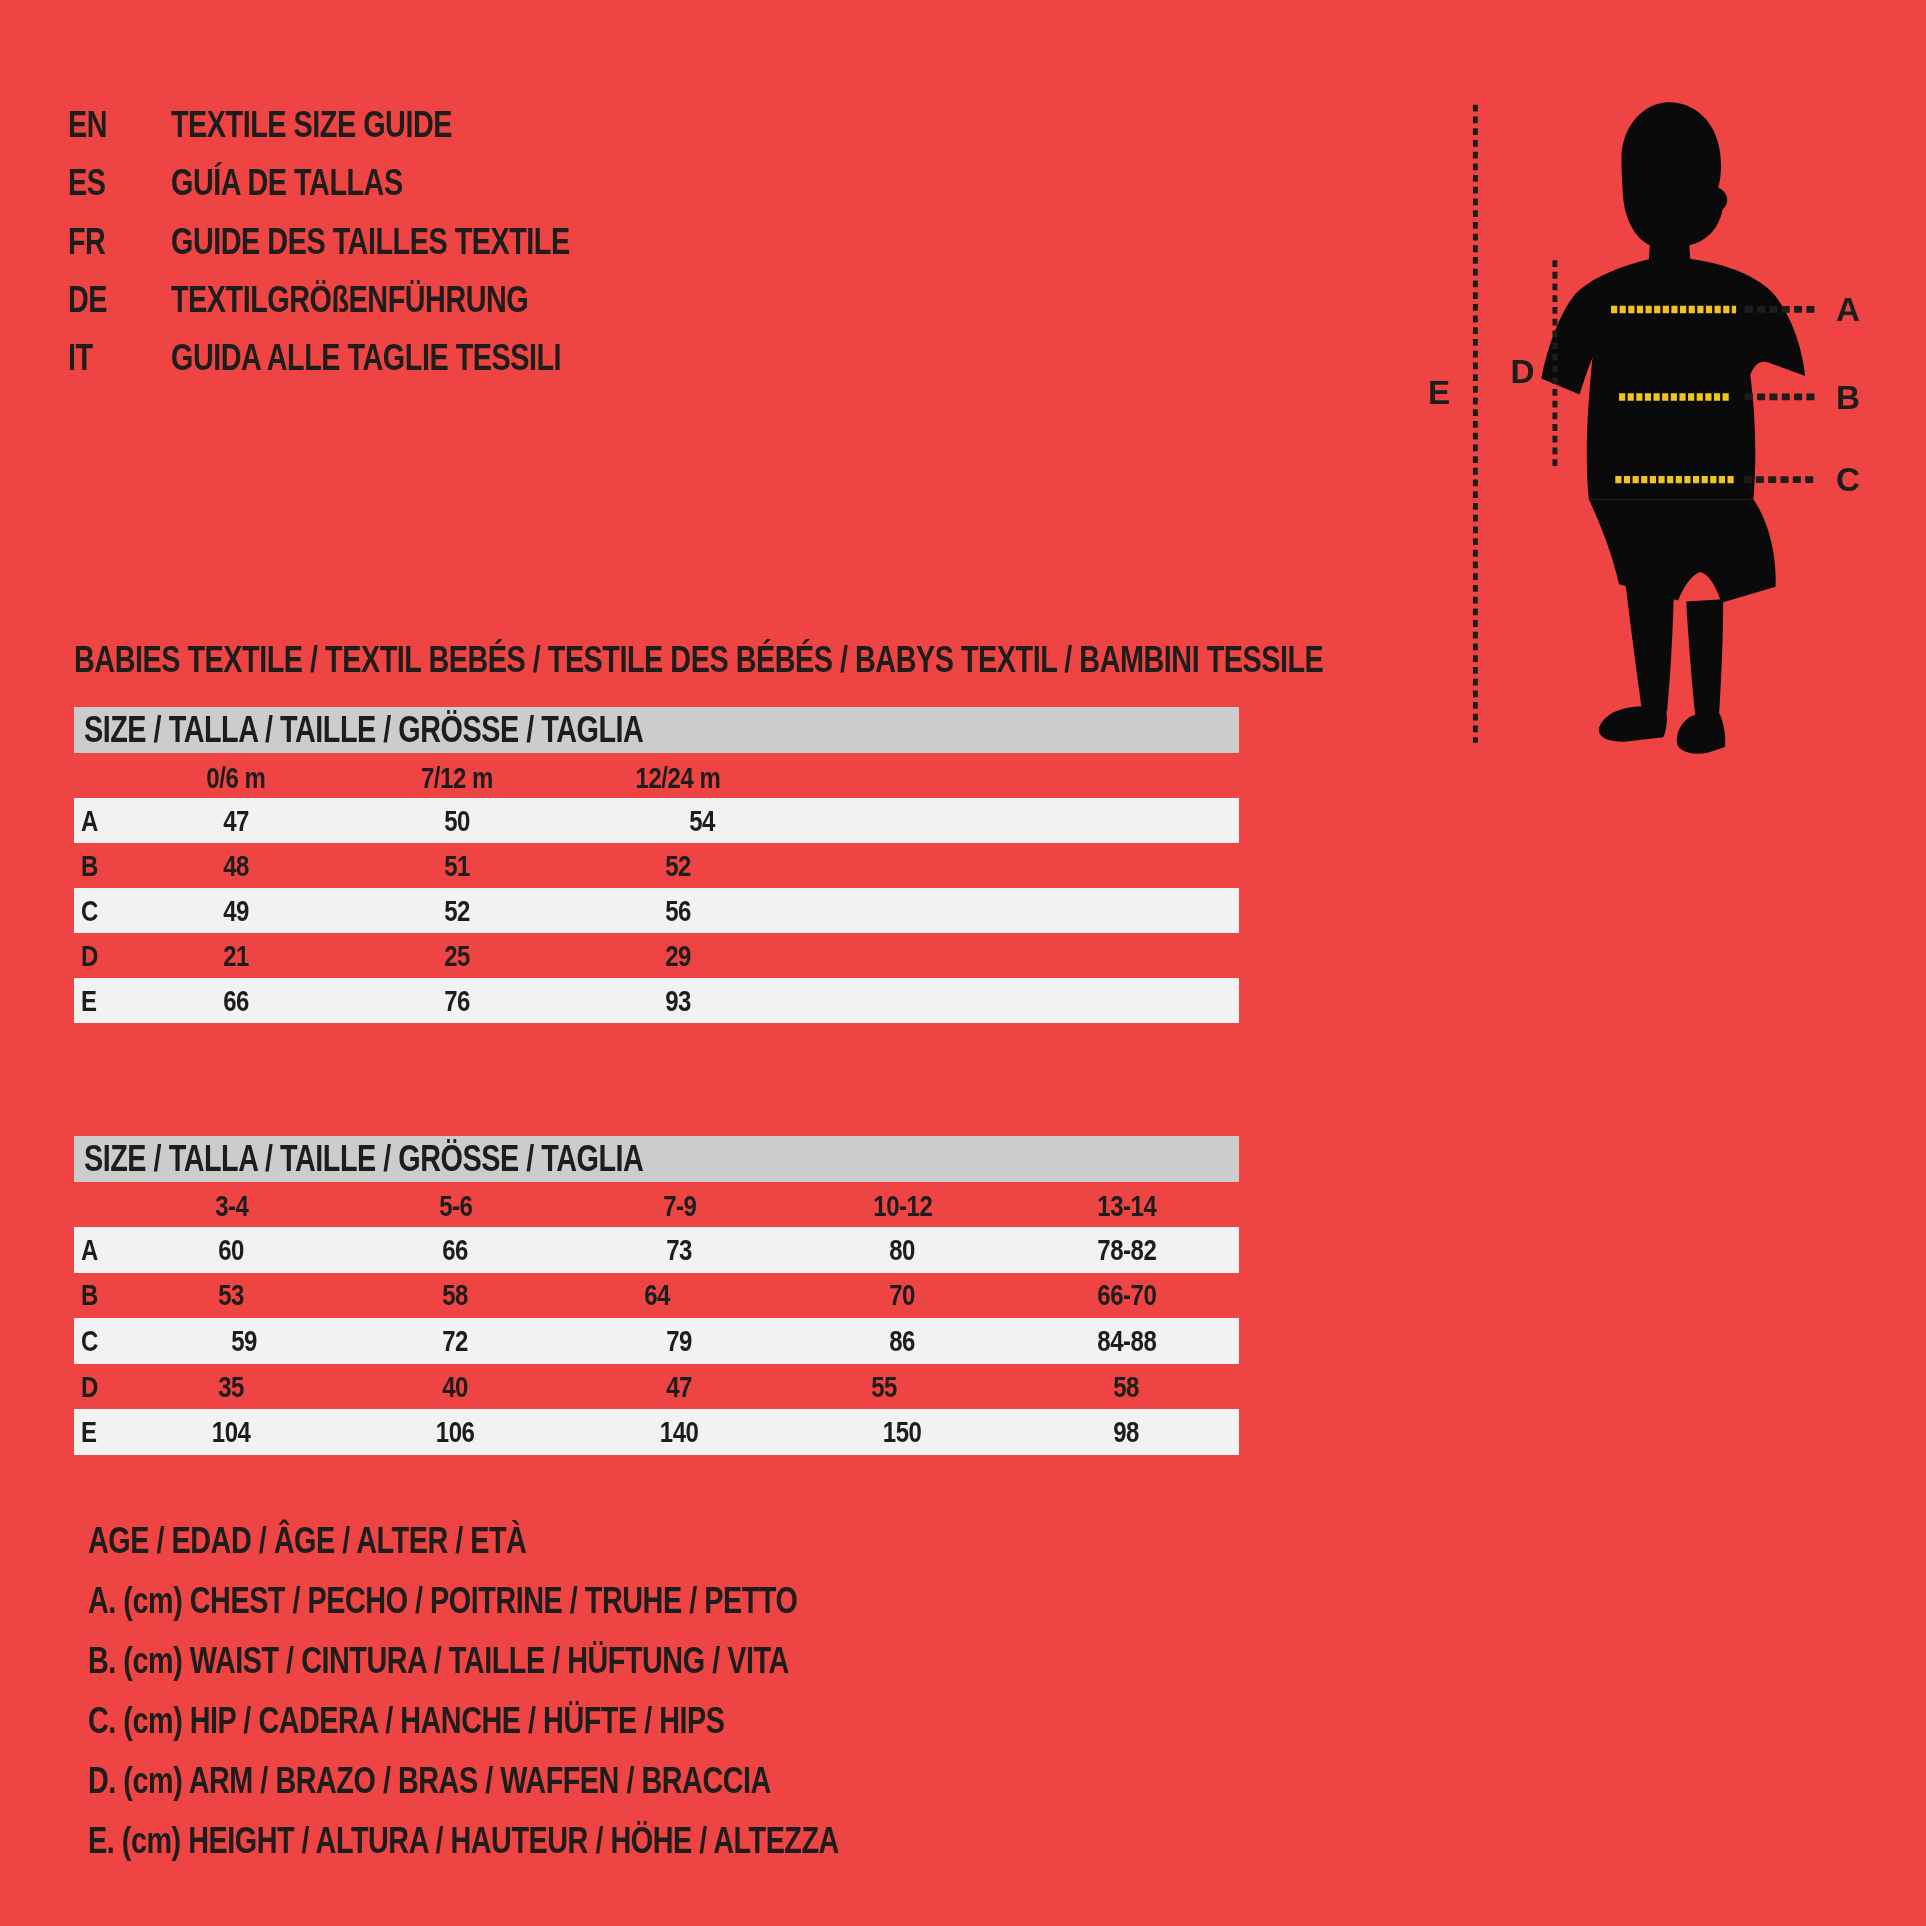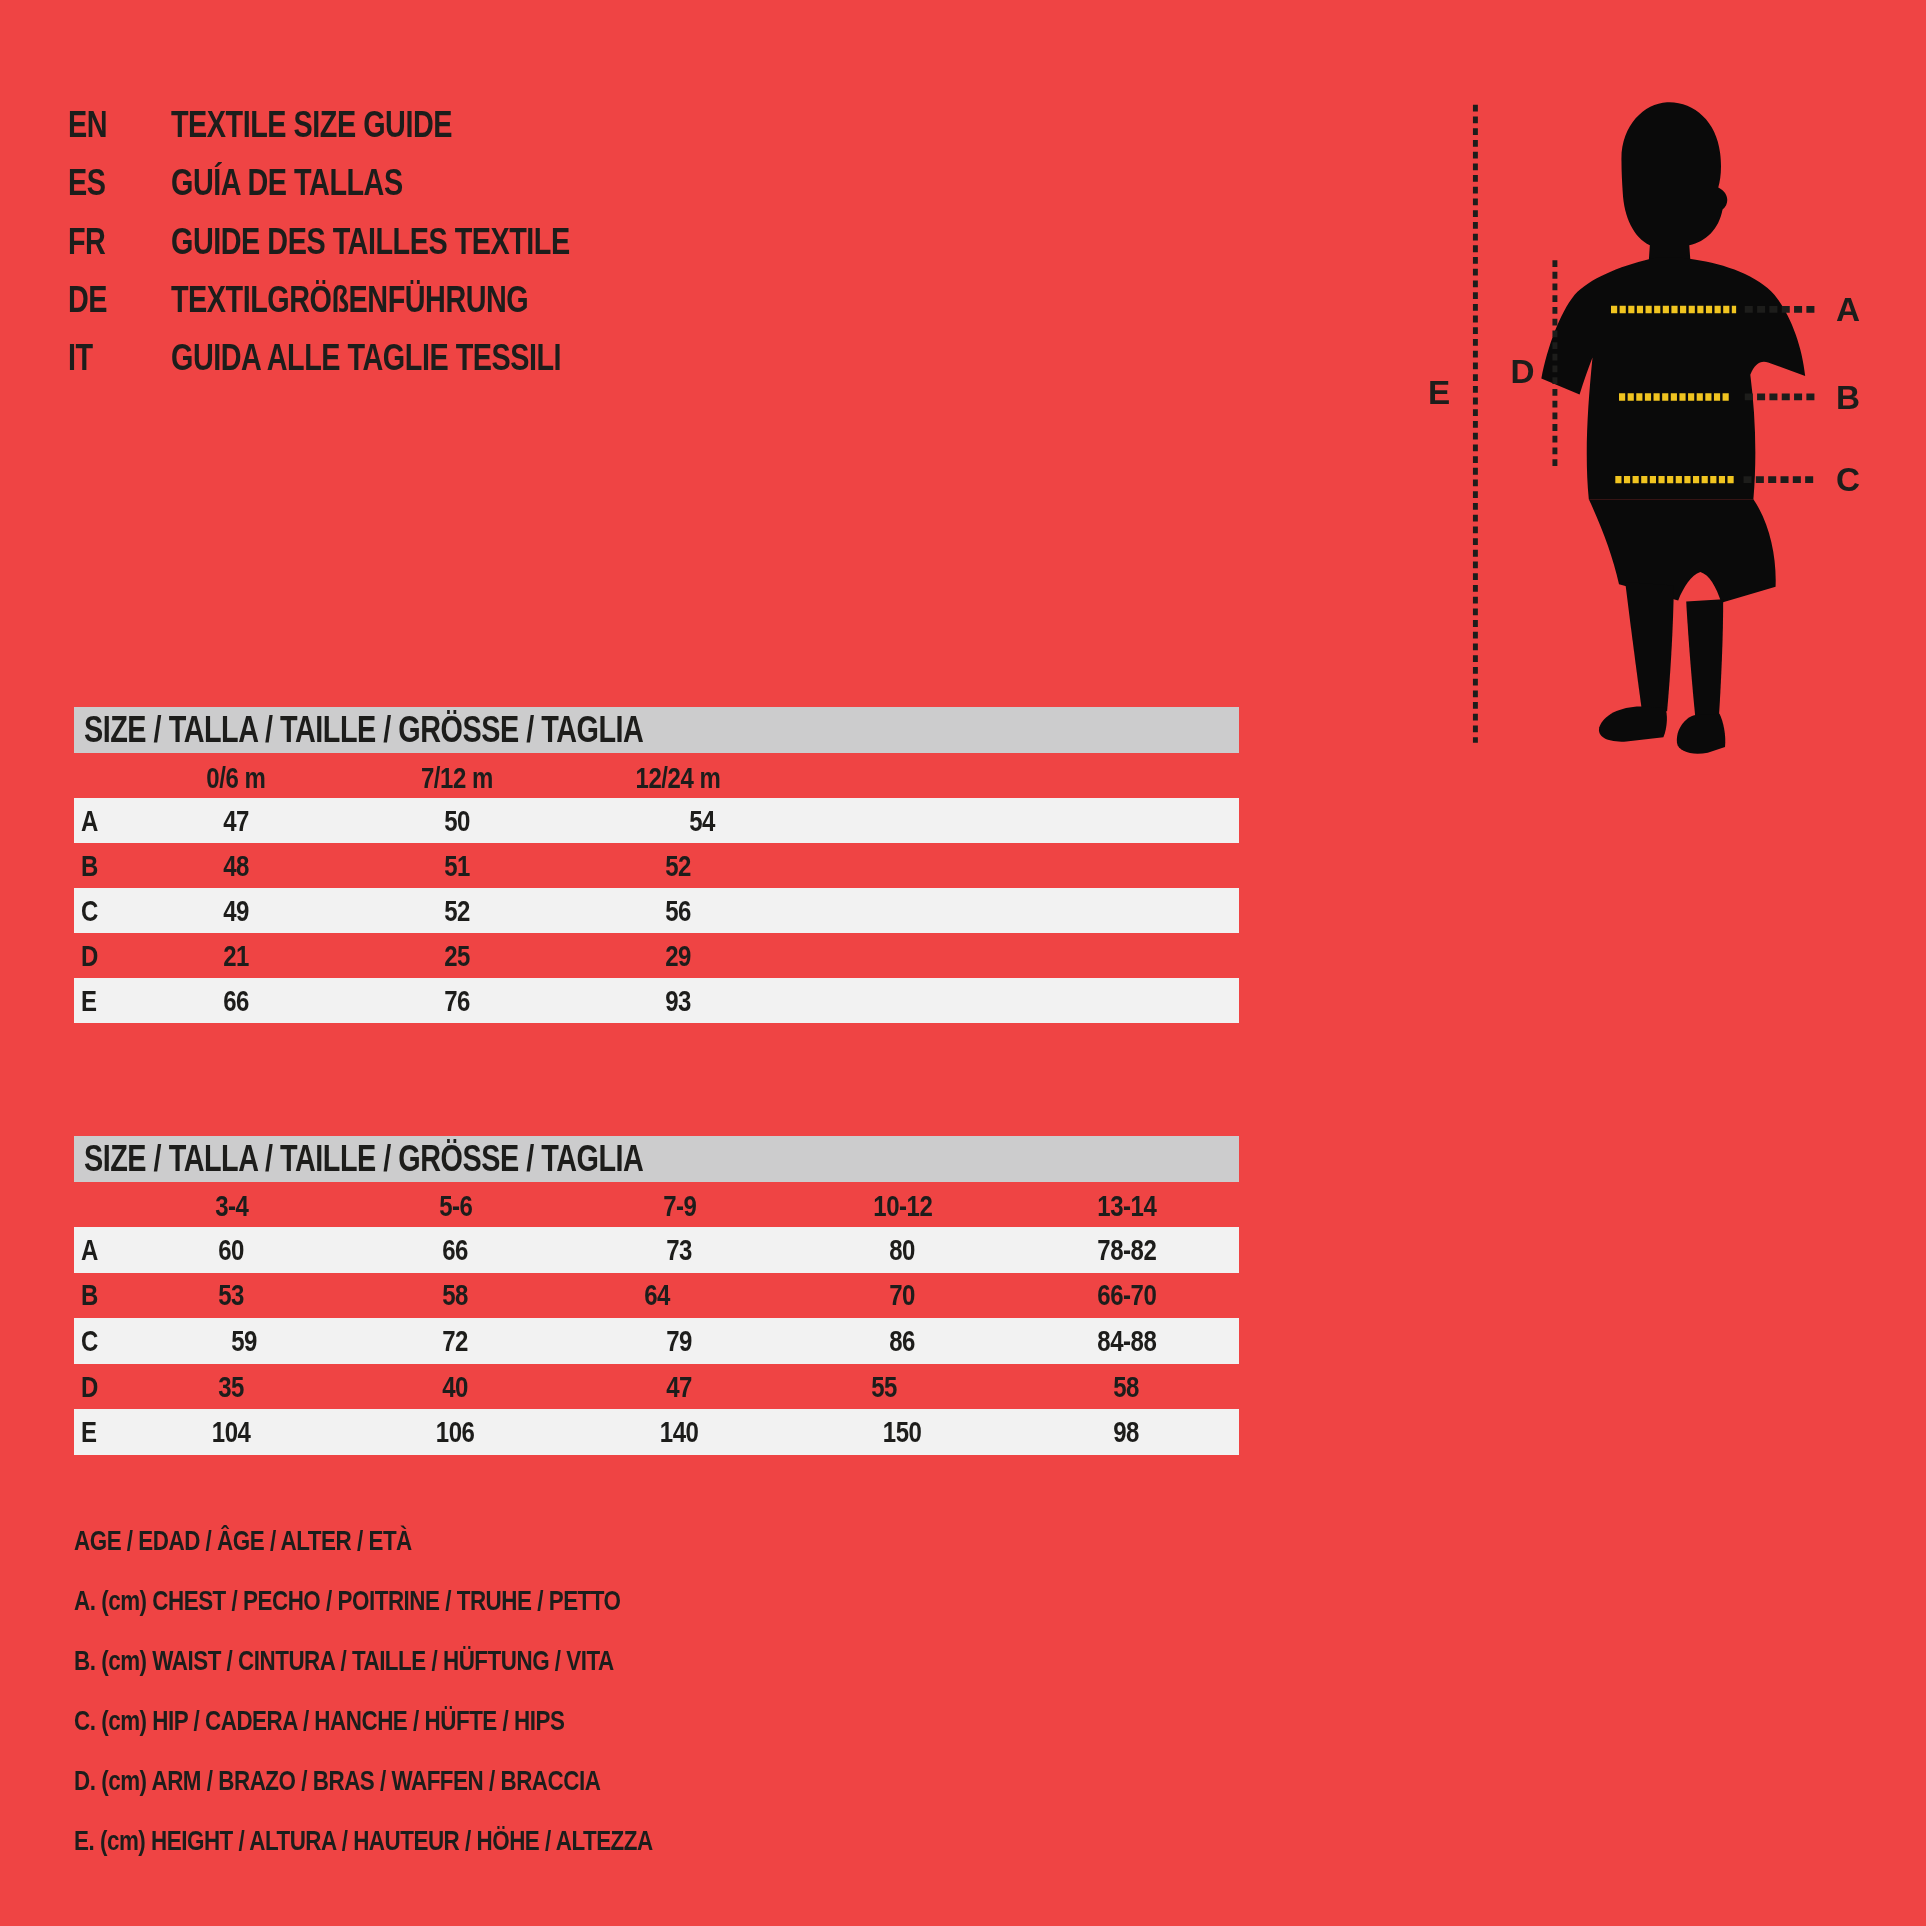--- a/index.html
+++ b/index.html
@@ -12,21 +12,21 @@
   .lang-row .code{position:absolute;left:68px;}
   .lang-row .title{position:absolute;left:171px;}
   .heading{position:absolute;left:74px;height:49px;line-height:49px;font-size:36px;}
   .bar{position:absolute;left:74px;width:1165px;height:46px;line-height:46px;background:#cccccd;font-size:36px;}
   .bar .cx{margin-left:10px;}
   .colh{position:absolute;height:43px;line-height:43px;font-size:30px;text-align:center;}
   .trow{position:absolute;left:74px;width:1165px;font-size:30px;}
   .trow.shade{background:#f2f2f2;}
   .trow .rlabel{position:absolute;left:7.4px;}
   .trow .cell{position:absolute;top:0;text-align:center;}
-  .legend-line{position:absolute;left:74px;height:49px;line-height:49px;font-size:28px;}
+  .legend-line{position:absolute;left:88px;height:49px;line-height:49px;font-size:36px;}
   #figure{position:absolute;left:1386px;top:74px;}
   #figure text{font-family:"Liberation Sans",sans-serif;font-weight:bold;font-size:54px;fill:#1d1d1b;}
 </style>
 </head>
 <body>
 
 <div id="page">
 
   <section>
     <div class="lang-row" style="top:100px">
@@ -118,20 +118,23 @@
     <line x1="2622" y1="778" x2="2815" y2="778" stroke="#f0c420" stroke-width="12" stroke-dasharray="10 4"></line>
     <line x1="2830" y1="778" x2="2948" y2="778" stroke="#1d1d1b" stroke-width="11" stroke-dasharray="13 7"></line>
 
     <text x="2980" y="521">A</text>
     <text x="2980" y="663">B</text>
     <text x="2980" y="797">C</text>
     <text x="2452" y="622">D</text>
     <text x="2318" y="656">E</text>
   </svg>
 
+  <div class="heading" style="top:635px">
+    <span class="cx">BABIES TEXTILE / TEXTIL BEBÉS / TESTILE DES BÉBÉS / BABYS TEXTIL / BAMBINI TESSILE</span>
+  </div>
   <div class="bar" style="top:707px">
     <span class="cx">SIZE / TALLA / TAILLE / GRÖSSE / TAGLIA</span>
   </div>
   <div class="colh" style="left:156px;top:756px;width:160px">
     <span class="cxc">0/6 m</span></div>
   <div class="colh" style="left:377px;top:756px;width:160px">
     <span class="cxc">7/12 m</span></div>
   <div class="colh" style="left:598px;top:756px;width:160px">
     <span class="cxc">12/24 m</span></div>
 

